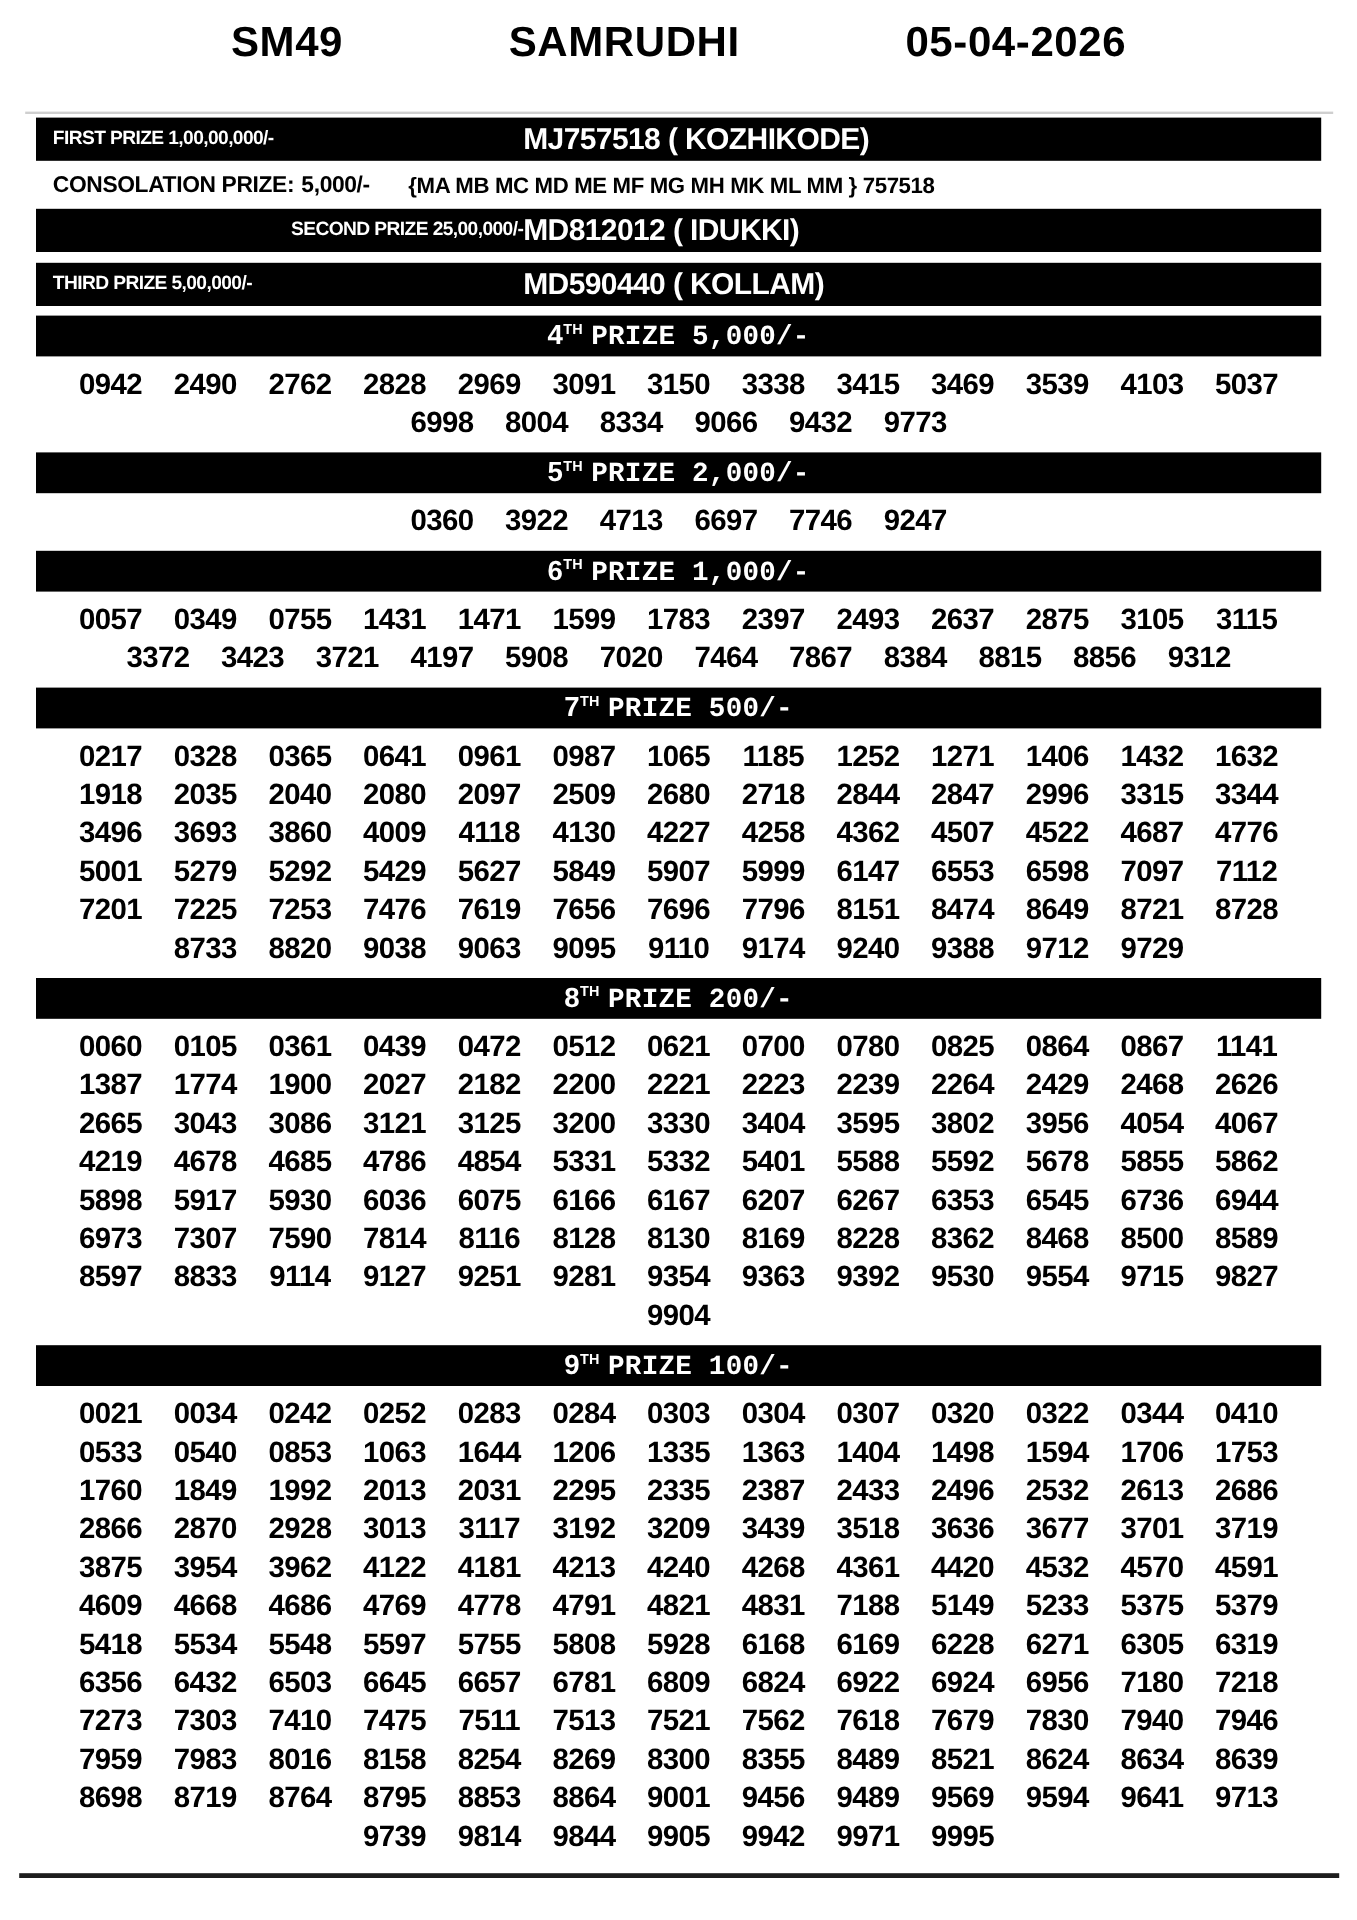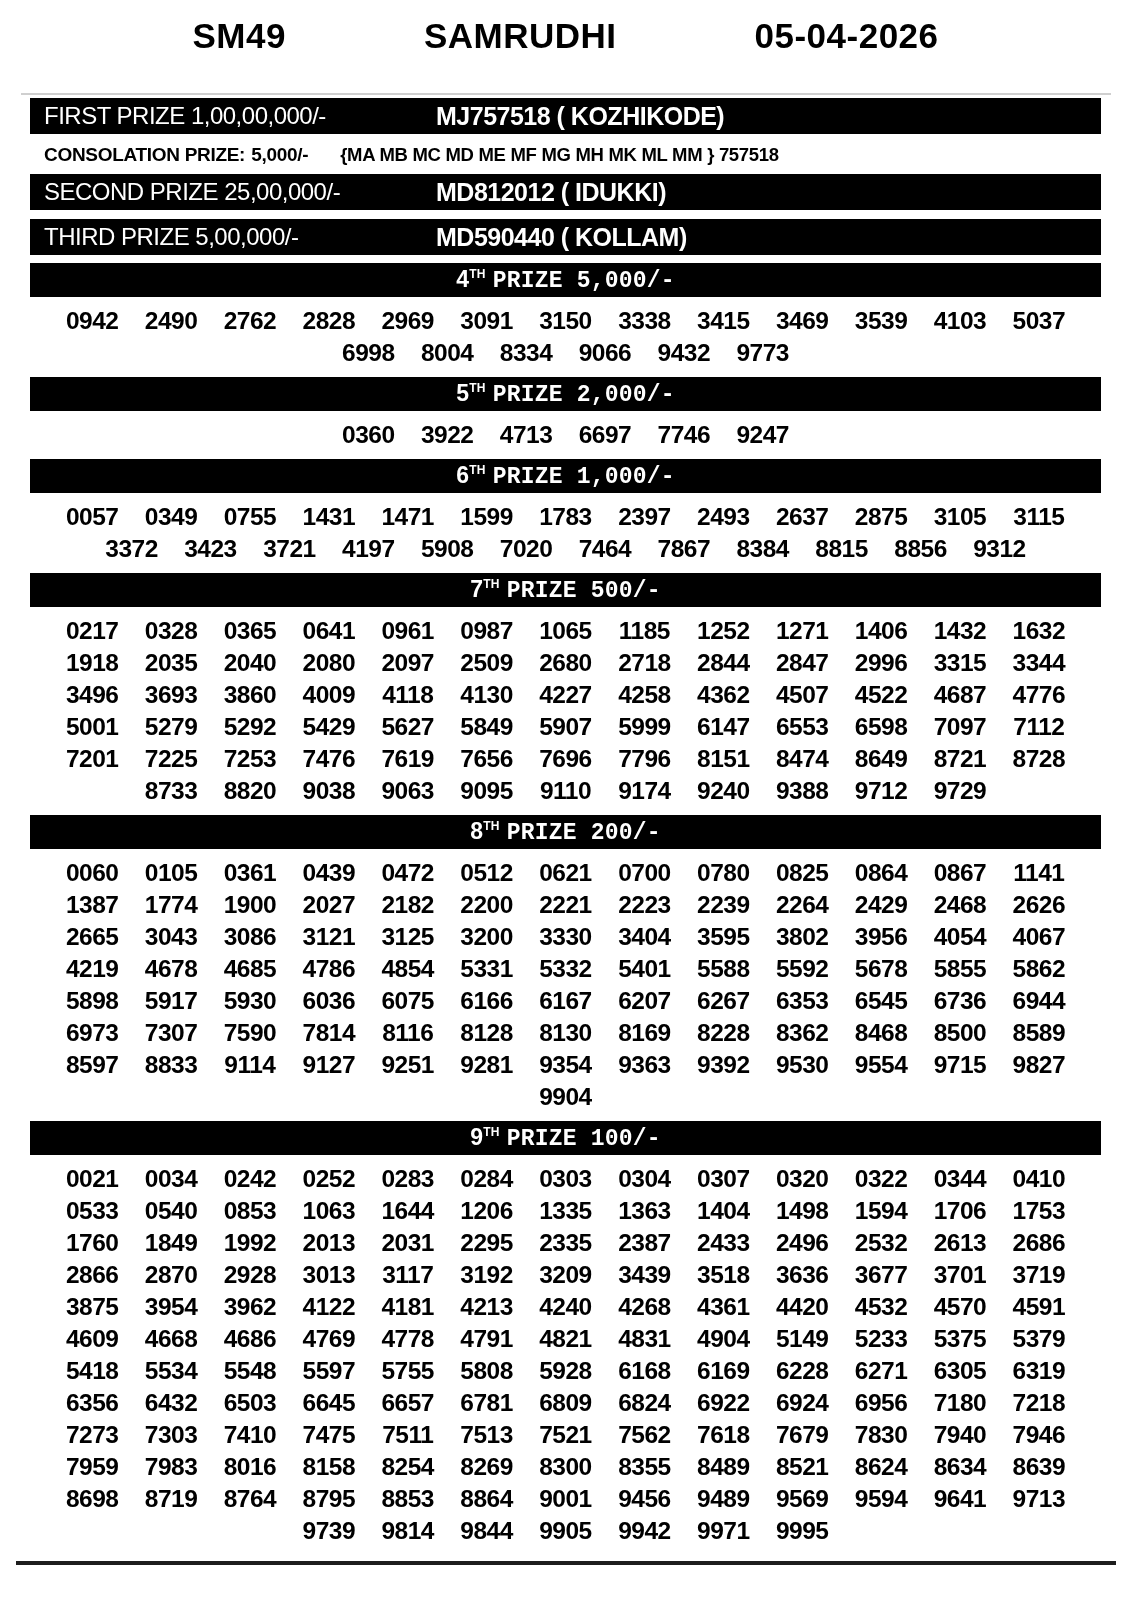--- a/index.html
+++ b/index.html
@@ -11,23 +11,23 @@
     display:flex; justify-content:center; gap:138px;
     padding-top:16px; font-size:35px; font-weight:700; letter-spacing:.5px;
   }
   .gray-rule { width:1090px; height:2px; background:#cfcfcf; margin:37px auto 3px auto; }
   .bars-area { width:1071px; margin-left:30px; }
   .bar {
     background:#000; color:#fff; height:36px;
     display:flex; align-items:center; padding:0 14px; box-sizing:border-box;
   }
   .prize-bar { margin-bottom:6px; }
-  .prize-bar .label { font-size:24px; font-weight:400; width:392px; letter-spacing:-.5px; }
+  .prize-bar .label { font-size:16px; font-weight:700; width:392px; letter-spacing:-.5px; }
   .prize-bar .winner { font-size:25px; font-weight:700; letter-spacing:-.5px; }
-  .prize-bar.second { margin-bottom:9px; }
+  .prize-bar.second { margin-bottom:9px;text-align:right; }
   .prize-bar.third  { margin-bottom:5px; }
   .consolation {
     height:29px; display:flex; align-items:center;
     padding:0 14px; margin-bottom:5px;
     font-size:19px; font-weight:700; letter-spacing:-.3px;
   }
   .consolation .amount { color:#000000; margin-left:6px; }
   .consolation .series { margin-left:32px; font-size:18.5px; }
   section { margin:0; }
   .section-bar { justify-content:center; margin:8px 0; height:34px; }
@@ -405,21 +405,21 @@
             <span class="num">4570</span>
             <span class="num">4591</span>
             <span class="num">4609</span>
             <span class="num">4668</span>
             <span class="num">4686</span>
             <span class="num">4769</span>
             <span class="num">4778</span>
             <span class="num">4791</span>
             <span class="num">4821</span>
             <span class="num">4831</span>
-            <span class="num">4904</span>
+            <span class="num">7188</span>
             <span class="num">5149</span>
             <span class="num">5233</span>
             <span class="num">5375</span>
             <span class="num">5379</span>
             <span class="num">5418</span>
             <span class="num">5534</span>
             <span class="num">5548</span>
             <span class="num">5597</span>
             <span class="num">5755</span>
             <span class="num">5808</span>

